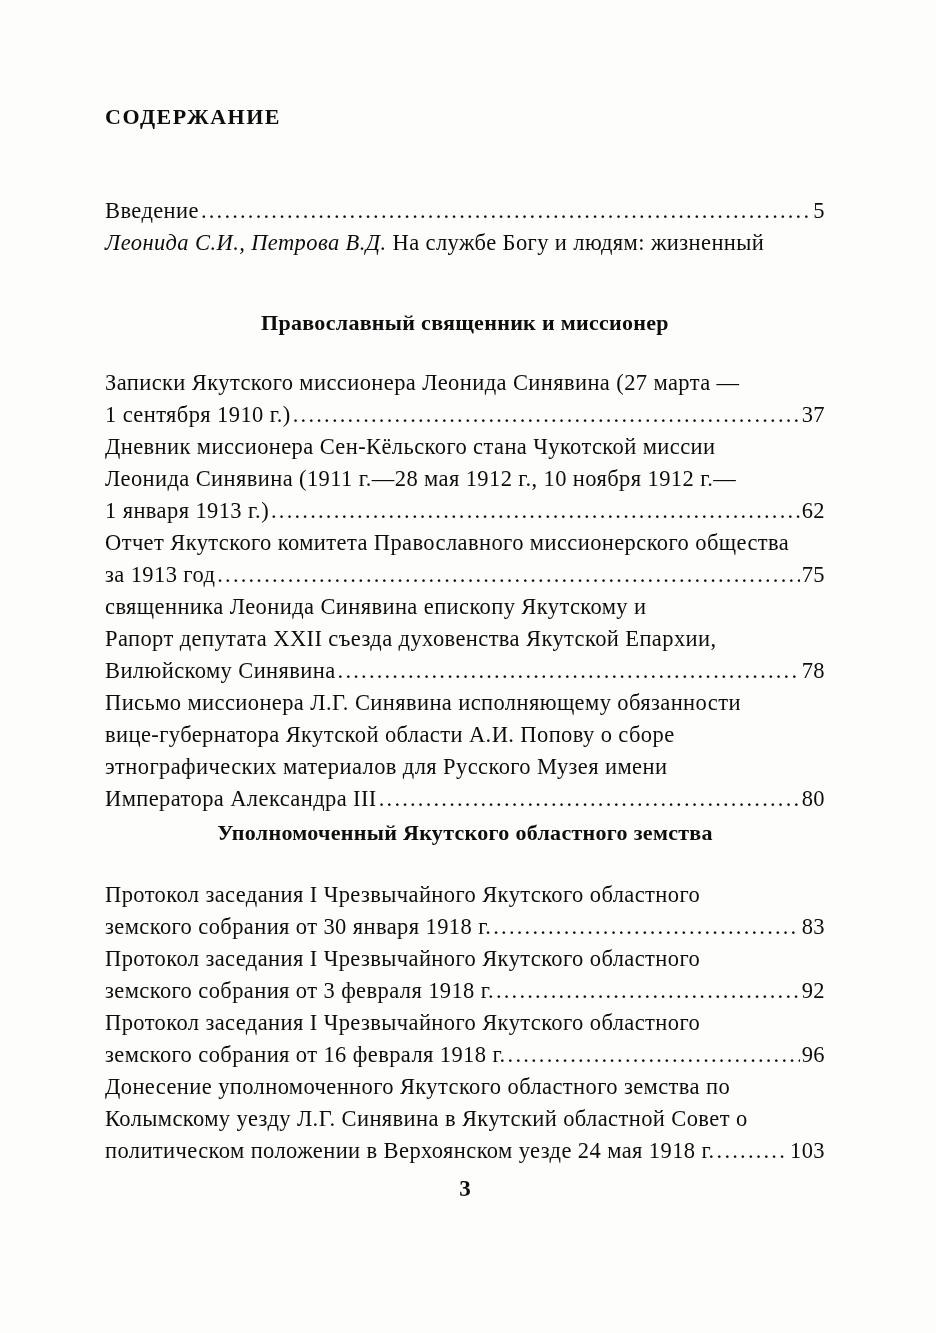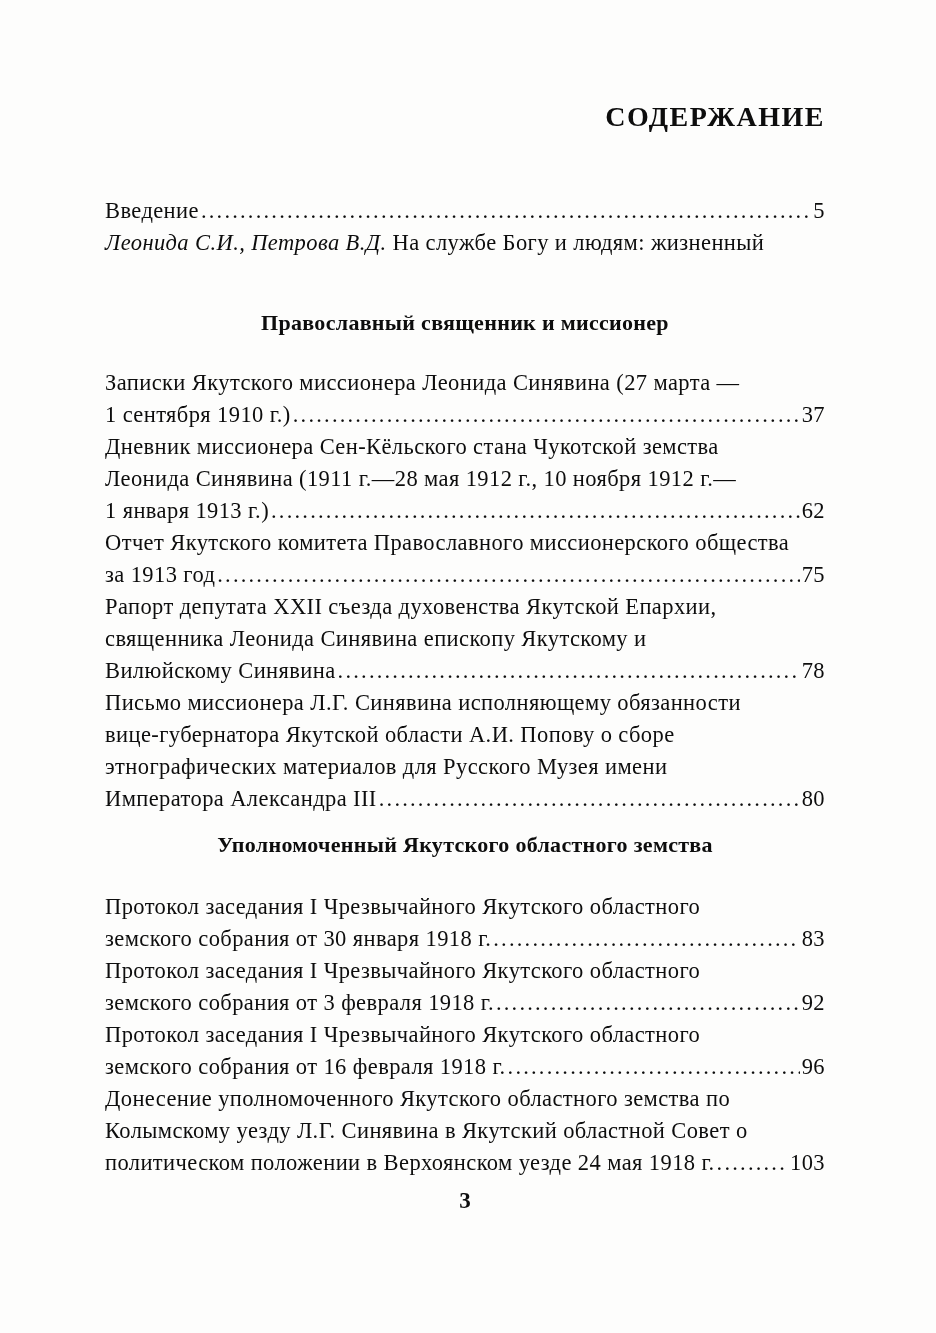--- a/index.html
+++ b/index.html
@@ -16,22 +16,22 @@
     background: #fdfdfc;
     overflow: hidden;
     box-sizing: border-box;
     padding-top: 101px;
   }
   .toc-block {
     width: 720px;
     margin-left: 105px;
   }
   .title {
-    text-align: right;
-    font-size: 28px;
+    text-align: left;
+    font-size: 22px;
     font-weight: 700;
     letter-spacing: 1.5px;
     line-height: 32px;
   }
   .group-first { margin-top: 62px; }
   .line {
     font-size: 22.5px;
     line-height: 32px;
     letter-spacing: 0.4px;
     white-space: nowrap;
@@ -54,21 +54,21 @@
   .pg { flex: 0 0 auto; padding-left: 2px; }
   .authors { font-style: italic; }
   .section-heading {
     text-align: center;
     font-size: 22px;
     font-weight: 700;
     line-height: 28px;
     letter-spacing: 0.3px;
   }
   .heading-1 { margin-top: 50px; margin-bottom: 30px; }
-  .heading-2 { margin-top: 16px; margin-bottom: 32px; }
+  .heading-2 { margin-top: 4px; margin-bottom: 32px; }
   .folio {
     margin-top: 7px;
     text-align: center;
     font-size: 23px;
     font-weight: 700;
     line-height: 30px;
   }
 </style>
 </head>
 <body>
@@ -103,21 +103,21 @@
         </div>
         <div class="line leader">
           <span class="t">1 сентября 1910 г.)</span>
           <span class="dots"></span>
           <span class="pg">37</span>
         </div>
       </div>
 
       <div class="entry">
         <div class="line">
-          <span class="t">Дневник миссионера Сен-Кёльского стана Чукотской земства</span>
+          <span class="t">Дневник миссионера Сен-Кёльского стана Чукотской миссии</span>
         </div>
         <div class="line">
           <span class="t">Леонида Синявина (1911 г.—28 мая 1912 г., 10 ноября 1912 г.—</span>
         </div>
         <div class="line leader">
           <span class="t">1 января 1913 г.)</span>
           <span class="dots"></span>
           <span class="pg">62</span>
         </div>
       </div>
@@ -128,24 +128,24 @@
         </div>
         <div class="line leader">
           <span class="t">за 1913 год</span>
           <span class="dots"></span>
           <span class="pg">75</span>
         </div>
       </div>
 
       <div class="entry">
         <div class="line">
+          <span class="t">священника Леонида Синявина епископу Якутскому и</span>
+        </div>
+        <div class="line">
           <span class="t">Рапорт депутата XXII съезда духовенства Якутской Епархии,</span>
-        </div>
-        <div class="line">
-          <span class="t">священника Леонида Синявина епископу Якутскому и</span>
         </div>
         <div class="line leader">
           <span class="t">Вилюйскому Синявина</span>
           <span class="dots"></span>
           <span class="pg">78</span>
         </div>
       </div>
 
       <div class="entry">
         <div class="line">

